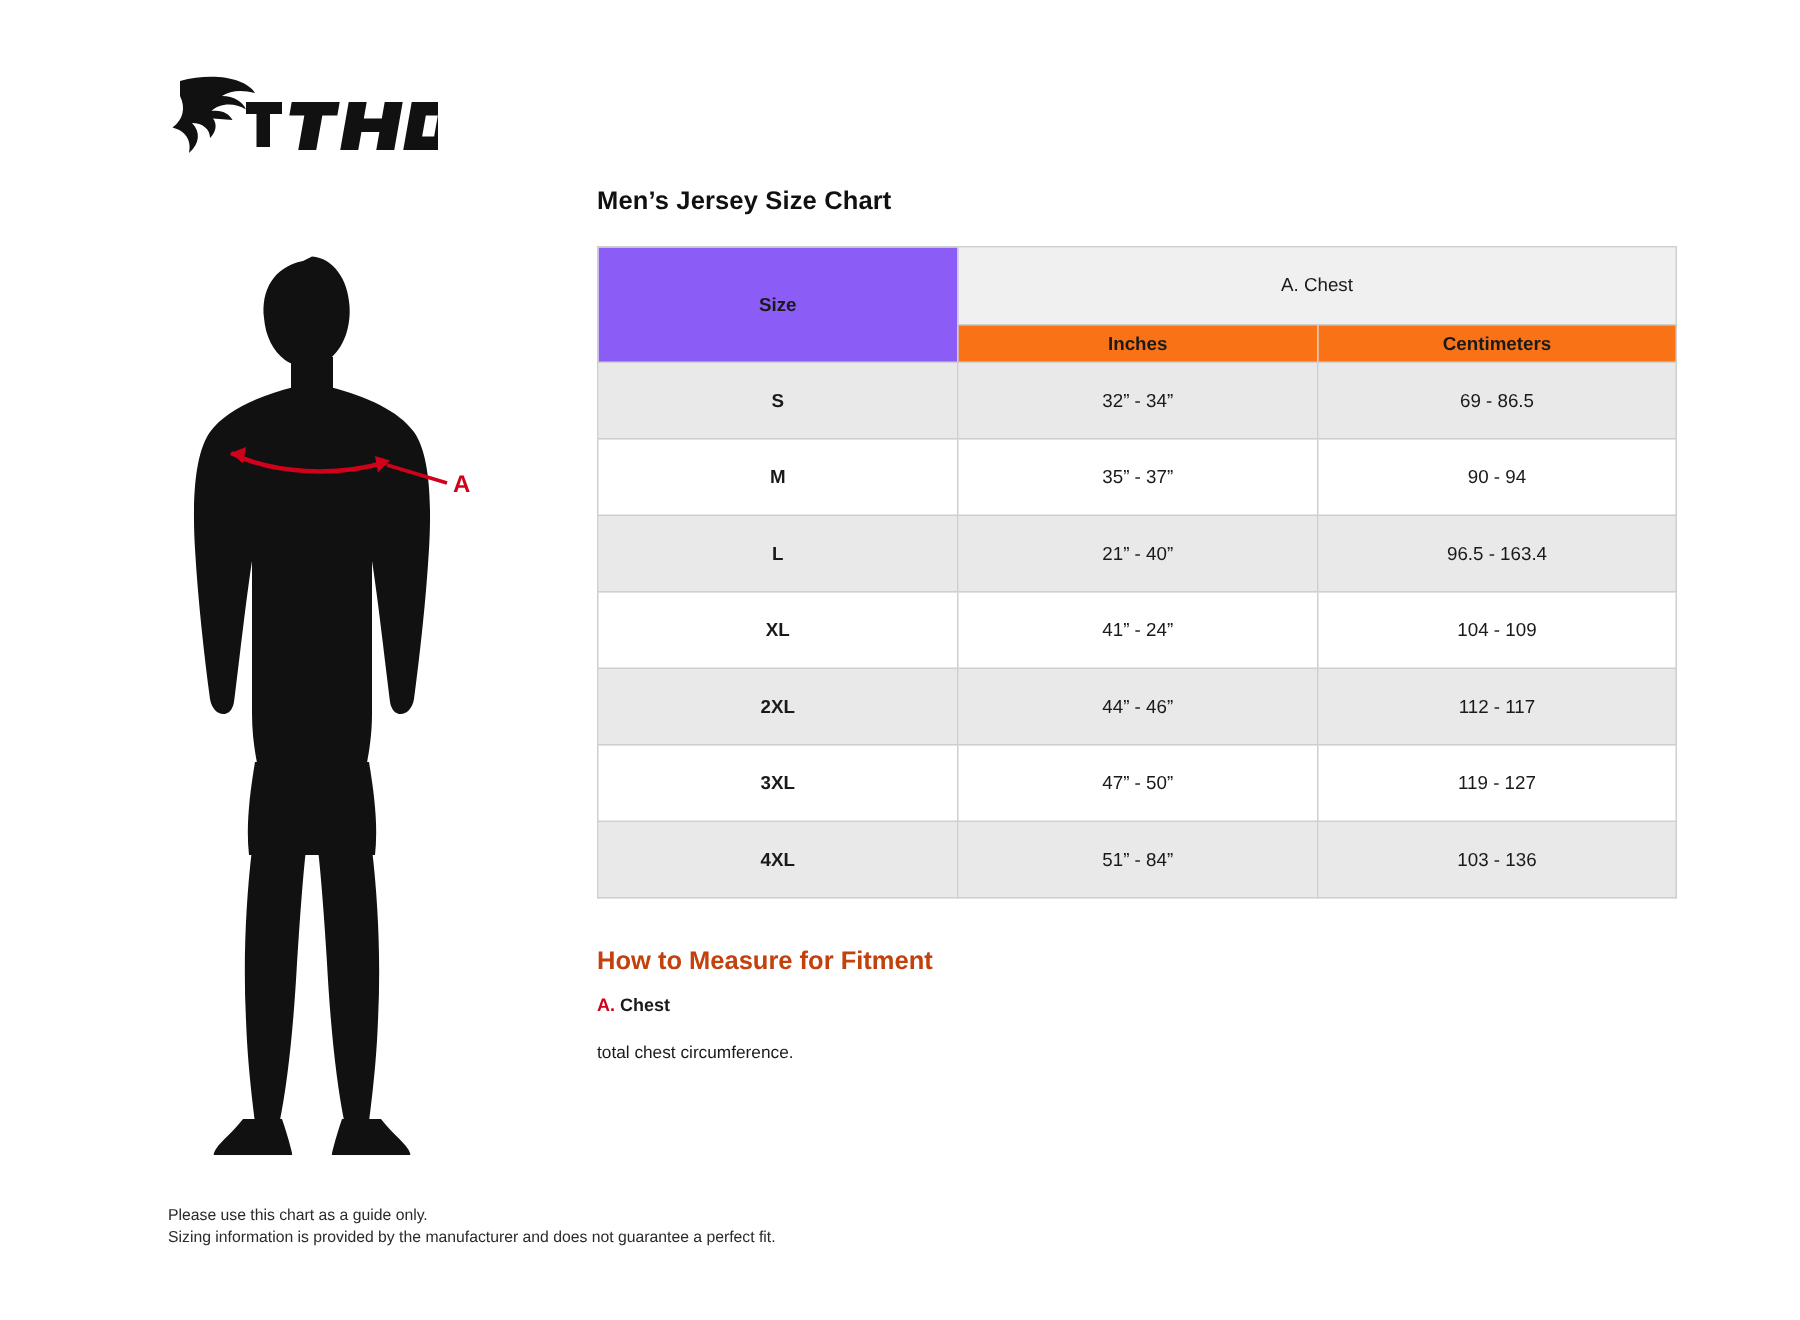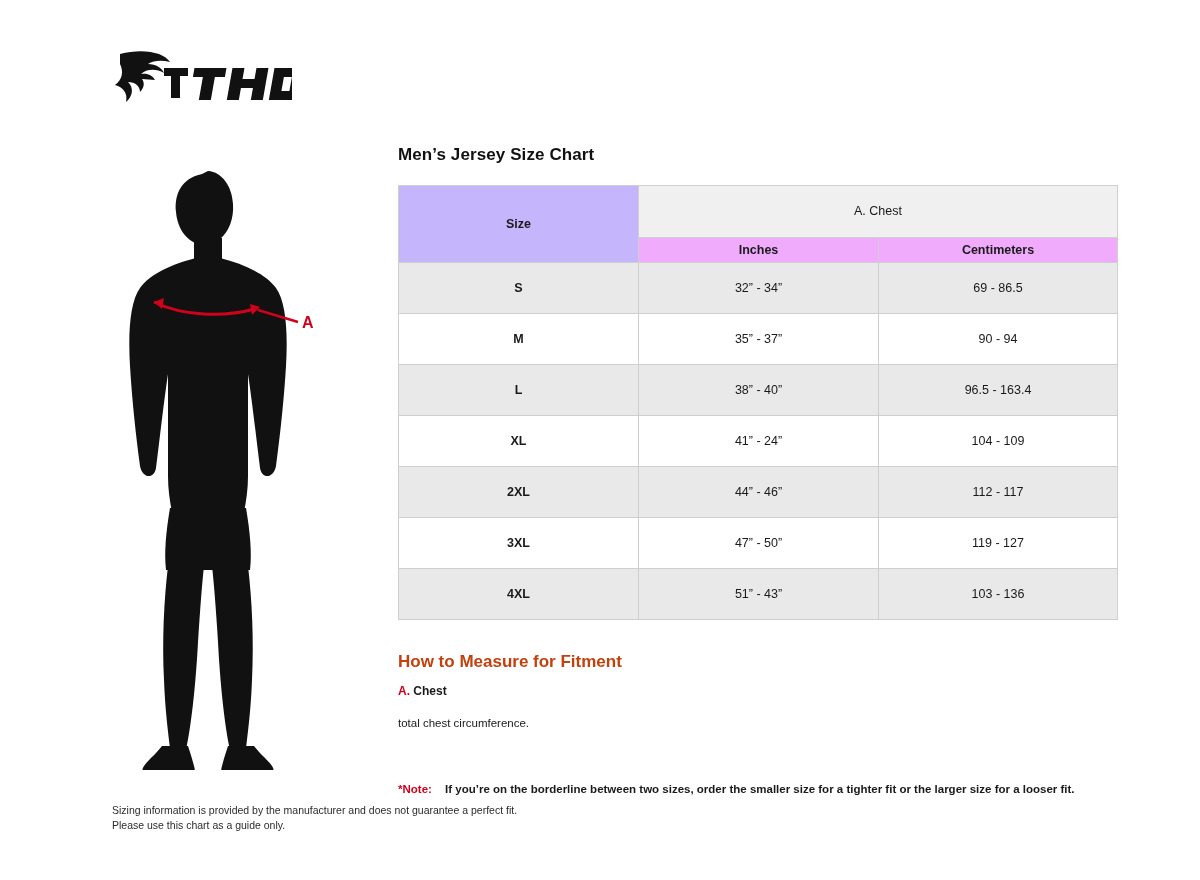--- a/index.html
+++ b/index.html
@@ -33,21 +33,21 @@
     top: 160px;
     width: 230px;
     height: 610px;
   }
   .figure-wrap svg { display: block; }
 
   
   .content {
     position: absolute;
     left: 366px;
-    top: 145px;
+    top: 124px;
     width: 688px;
     padding-left: 32px;
   }
 
   .chart-title {
     font-size: 17px;
     font-weight: bold;
     letter-spacing: 0.1px;
     margin: 0 0 20px 0;
     color: #111111;
@@ -67,34 +67,34 @@
     padding: 0;
   }
   .col-size   { width: 240px; }
   .col-in     { width: 240px; }
   .col-cm     { width: 239px; }
 
   th.size-head {
     height: 76px;
     font-size: 12.5px;
     font-weight: bold;
-    background: #c4b5fd;
+    background: #8b5cf6;
     vertical-align: middle;
   }
   th.chest-head {
     height: 42px;
     font-size: 14px;
     font-weight: normal;
     background: #f0f0f0;
     vertical-align: middle;
     color: #111;
   }
   th.unit-head {
     height: 20px;
-    background: #f0abfc;
+    background: #f97316;
     color: #ffffff;
     font-size: 11px;
     font-weight: bold;
     border: 1px solid #000000;
     vertical-align: middle;
   }
   tbody tr { height: 51px; }
   tbody tr.alt td { background: #e9e9e9; }
   tbody tr td.size-cell {
     font-weight: bold;
@@ -225,59 +225,55 @@
         <td>32” - 34”</td>
         <td>69 - 86.5</td>
       </tr>
       <tr>
         <td class="size-cell">M</td>
         <td>35” - 37”</td>
         <td>90 - 94</td>
       </tr>
       <tr class="alt">
         <td class="size-cell">L</td>
-        <td>38” - 40”</td>
+        <td>21” - 40”</td>
         <td>96.5 - 163.4</td>
       </tr>
       <tr>
         <td class="size-cell">XL</td>
         <td>41” - 24”</td>
         <td>104 - 109</td>
       </tr>
       <tr class="alt">
         <td class="size-cell">2XL</td>
         <td>44” - 46”</td>
         <td>112 - 117</td>
       </tr>
       <tr>
         <td class="size-cell">3XL</td>
         <td>47” - 50”</td>
         <td>119 - 127</td>
       </tr>
       <tr class="alt">
         <td class="size-cell">4XL</td>
-        <td>51” - 43”</td>
+        <td>51” - 84”</td>
         <td>103 - 136</td>
       </tr>
     </tbody>
   </table>
 
   <h2 class="measure-title">How to Measure for Fitment</h2>
 
   <div class="measure-item-head">
     <span class="letter">A.</span>
     <span>Chest</span>
   </div>
   <div class="measure-text">
     <br>
     <span>total chest circumference.</span>
   </div>
 
-  <div class="note">
-    <span class="star">*Note:</span>
-    <span class="note-body">If you’re on the borderline between two sizes, order the smaller size for a tighter fit or the larger size for a looser fit.</span>
-  </div>
 </div>
 
 <div class="footer">
+  <div>Please use this chart as a guide only.</div>
   <div>Sizing information is provided by the manufacturer and does not guarantee a perfect fit.</div>
-  <div>Please use this chart as a guide only.</div>
 </div>
 
 </body></html>

